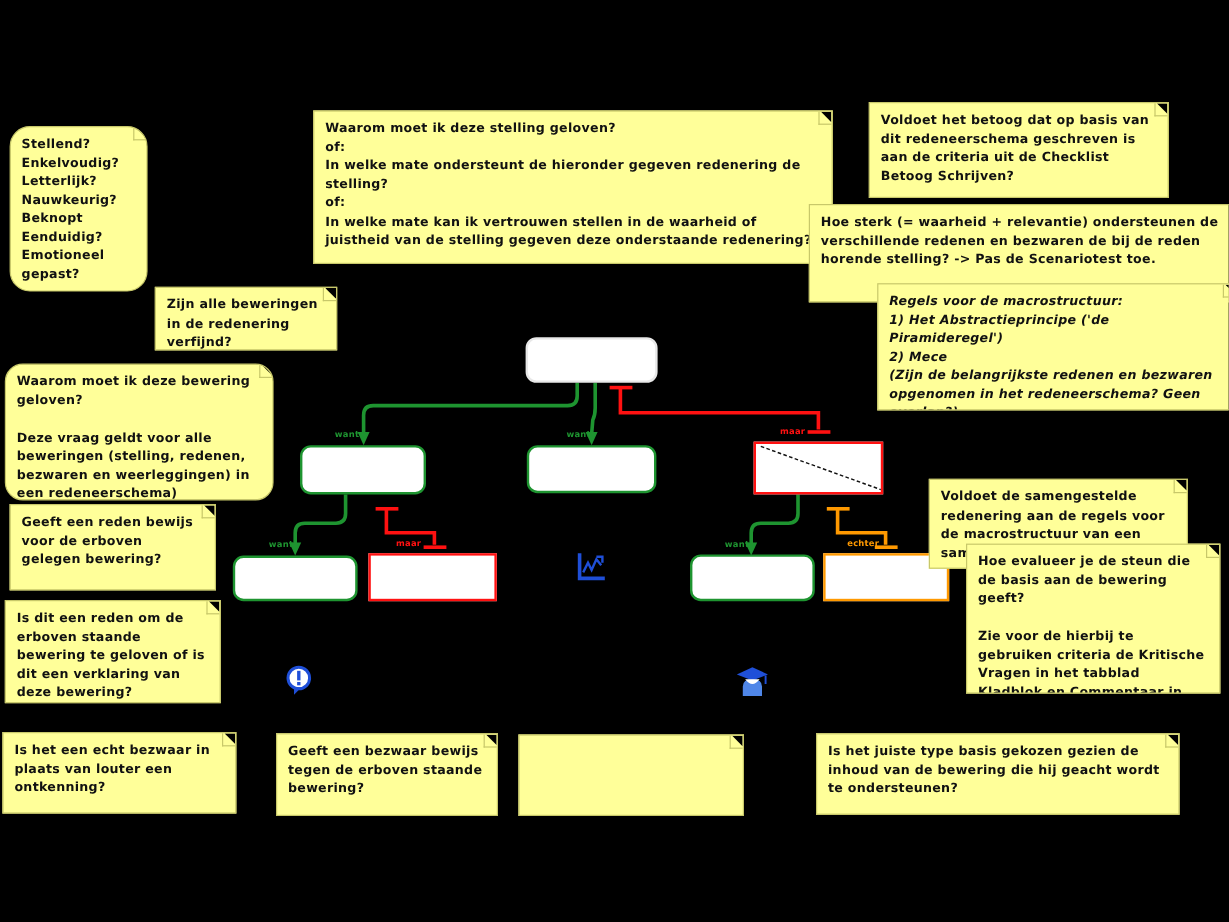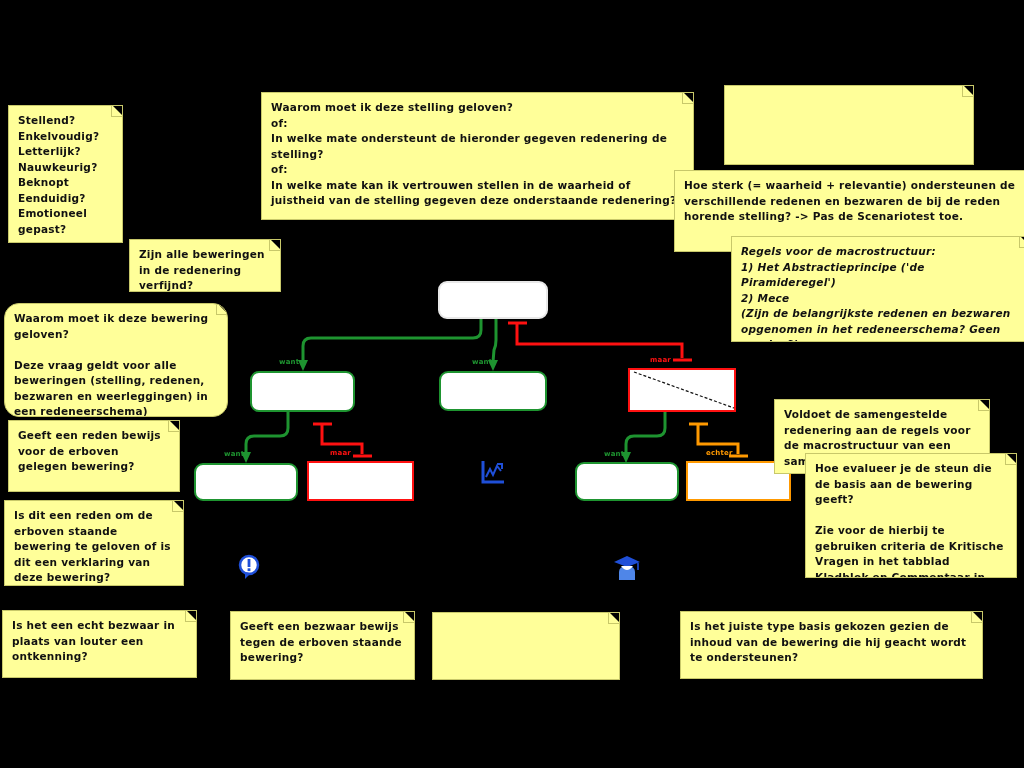--- a/index.html
+++ b/index.html
@@ -157,35 +157,35 @@
         <rect x="13.6" y="15.3" width="2.8" height="2.8" fill="#1f4fd8"></rect>
       </svg>
       <svg class="icon" width="30" height="30" viewBox="0 0 30 30" style="left: 612px; top: 553px;">
         <path d="M15 3 L28 9 L15 14 L2 9 Z" fill="#1f4fd8"></path>
         <path d="M26 10 L26 17" stroke="#1f4fd8" stroke-width="1.6" fill="none"></path>
         <path d="M7 19 Q7 13 15 13 Q23 13 23 19 L23 27 L7 27 Z" fill="#4f86e8"></path>
         <path d="M9 13 Q15 21 21 13" fill="#ffffff"></path>
       </svg>
     </div>
   <div id="notes-layer">
-      <div class="note" style="left: 8px; top: 105px; width: 115px; height: 138px;"><span>Stellend?
+      <div class="note" style="left: 8px; top: 105px; width: 115px; height: 138px; border-radius: 17px;"><span>Stellend?
 Enkelvoudig?
 Letterlijk?
 Nauwkeurig?
 Beknopt
 Eenduidig?
 Emotioneel
 gepast?</span><span class="foldline"></span></div>
       <div class="note" style="left: 261px; top: 92px; width: 433px; height: 128px;"><span>Waarom moet ik deze stelling geloven?
 of:
 In welke mate ondersteunt de hieronder gegeven redenering de stelling?
 of:
 In welke mate kan ik vertrouwen stellen in de waarheid of juistheid van de stelling gegeven deze onderstaande  redenering?</span><span class="foldline"></span></div>
       <div class="note" style="left: 129px; top: 239px; width: 152px; height: 53px;"><span>Zijn alle beweringen in de redenering  verfijnd?</span><span class="foldline"></span></div>
-      <div class="note" style="left: 724px; top: 85px; width: 250px; height: 80px;"><span class="foldline"></span></div>
+      <div class="note" style="left: 724px; top: 85px; width: 250px; height: 80px;"><span>Voldoet het betoog dat op basis van dit redeneerschema  geschreven is aan de criteria uit de Checklist Betoog Schrijven?</span><span class="foldline"></span></div>
       <div class="note" style="left: 674px; top: 170px; width: 372px; height: 82px;"><span>Hoe sterk (= waarheid + relevantie) ondersteunen de verschillende redenen en bezwaren de bij de reden horende  stelling? -&gt; Pas de Scenariotest toe.</span><span class="foldline"></span></div>
       <div class="note" style="left: 731px; top: 236px; width: 300px; height: 106px; font-style: italic;"><span>Regels voor de macrostructuur:
 1) Het Abstractieprincipe ('de Piramideregel')
 2) Mece
 (Zijn de belangrijkste redenen en bezwaren opgenomen in het redeneerschema? Geen overlap?)</span><span class="foldline"></span></div>
       <div class="note" style="left: 4px; top: 303px; width: 224px; height: 114px; border-radius: 15px;"><span>Waarom moet ik deze bewering geloven?
 
 Deze vraag geldt voor alle beweringen (stelling, redenen, bezwaren en weerleggingen) in een redeneerschema)</span><span class="foldline"></span></div>
       <div class="note" style="left: 774px; top: 373px; width: 216px; height: 75px; margin-top: 26px;"><span>Voldoet de samengestelde redenering aan de regels voor de macrostructuur van een samengestelde redenering?</span><span class="foldline"></span></div>
       <div class="note" style="left: 8px; top: 420px; width: 172px; height: 72px;"><span>Geeft een reden bewijs voor de erboven gelegen bewering?</span><span class="foldline"></span></div>

